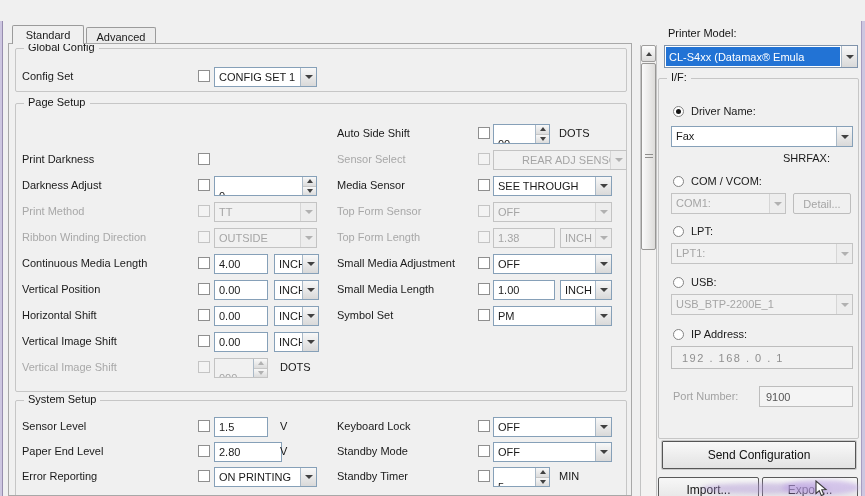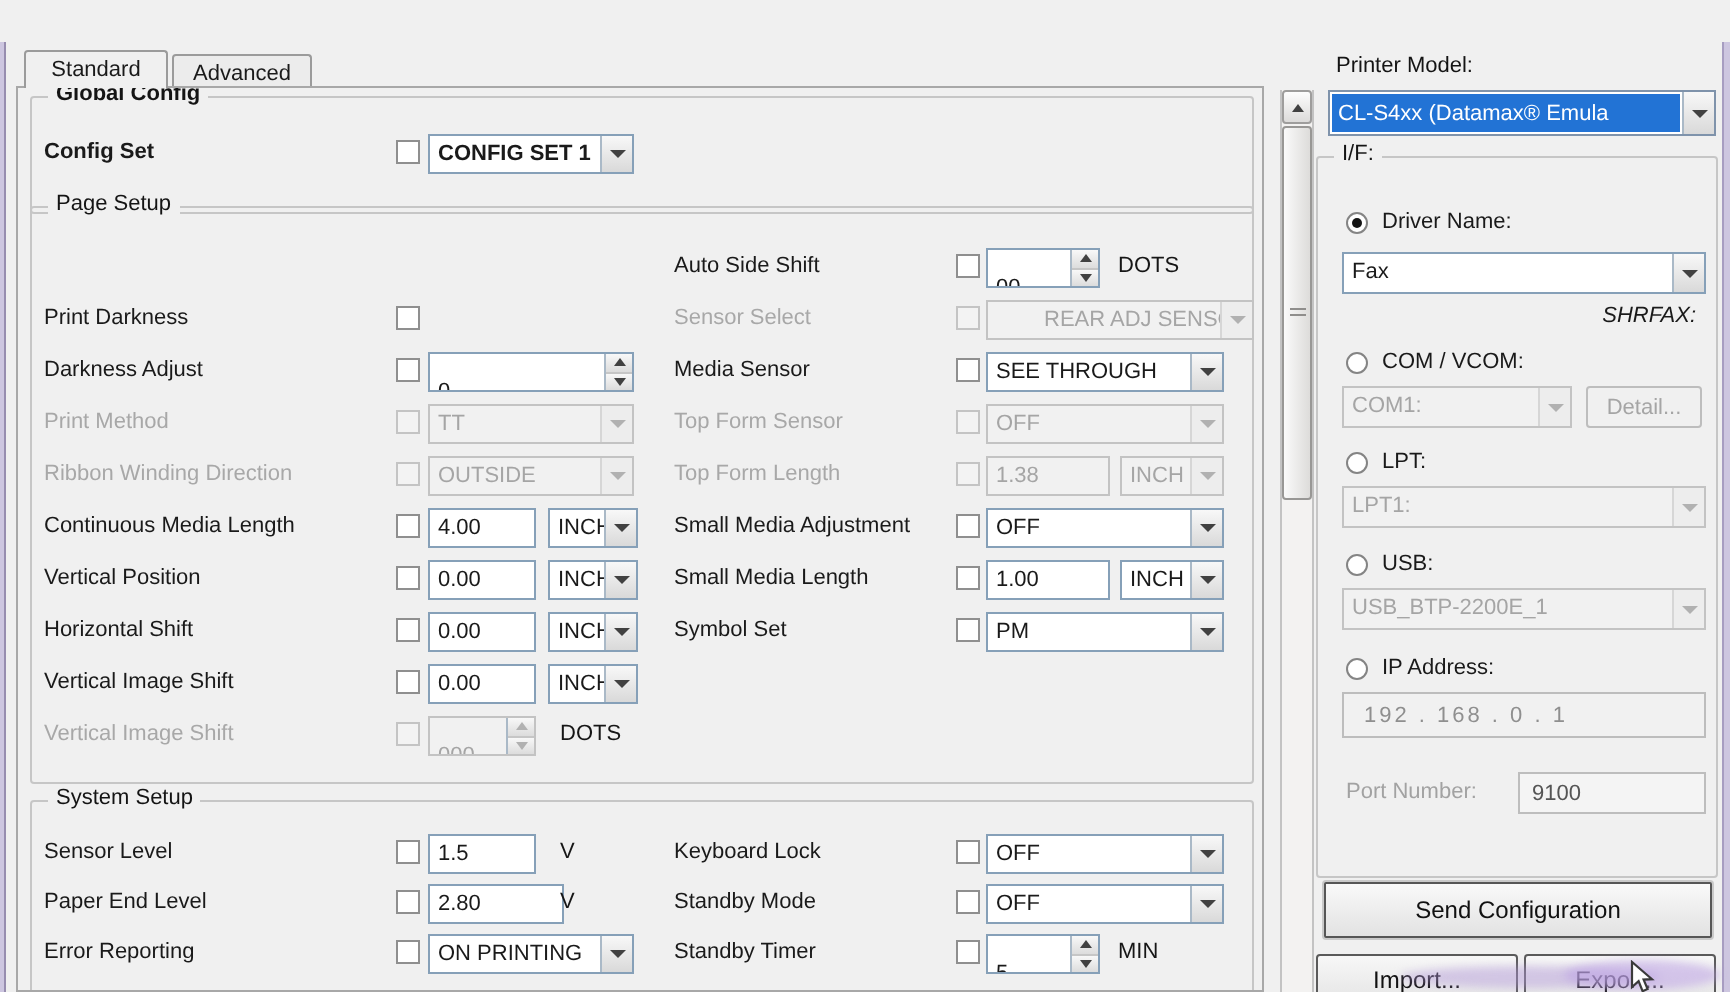--- a/index.html
+++ b/index.html
@@ -38,21 +38,21 @@
   
   .tab{ position:absolute; background:#f0f0f0; border:1px solid #9b9b9b; border-bottom:none;
     border-radius:2px 2px 0 0; text-align:center; font-size:11px; padding-top:3px; }
   #tab-standard{ left:12px; top:25px; width:72px; height:19px; z-index:3; }
   #tab-advanced{ left:86px; top:27px; width:70px; height:17px; z-index:1; background:#ececec; }
   #tab-page{ position:absolute; left:8px; top:43px; width:624px; height:453px;
     border:1px solid #a8a8a8; background:#f0f0f0; overflow:hidden; z-index:2; }
   
   .fgroup{ position:absolute; left:6px; width:612px; border:1px solid #c6c6c6; border-radius:2px; }
   .gtitle{ position:absolute; top:-8px; left:8px; background:#f0f0f0; padding:0 4px; font-size:11px; color:#141414; }
-  #grp-global{ top:4px;  height:59px;font-weight:bold; }
+  #grp-global{ top:4px;  height:44px; }
   #grp-page{   top:59px; height:289px; }
   #grp-system{ top:356px; height:120px; }
   
   .frow{ position:absolute; left:0; right:0; height:22px; }
   .flabel{ position:absolute; top:4px; font-size:11px; color:#1a1a1a; white-space:nowrap; }
   .frow.disabled .flabel{ color:#a8a8a8; }
   .fcheck{ position:absolute; top:4px; width:12px; height:12px; background:#fff; border:1px solid #8f8f8f; }
   .frow.disabled .fcheck{ background:#f3f3f3; border-color:#c4c4c4; }
   .combo{ position:absolute; top:1px; height:20px; background:#fff; border:1px solid #86a0b8; display:flex; align-items:stretch; overflow:hidden; }
   .ctext{ flex:1; font-size:11px; padding:3px 4px 0 4px; white-space:nowrap; overflow:hidden; }
@@ -94,21 +94,21 @@
   #pm-combo{ position:absolute; left:8px; top:24px; width:194px; height:23px;
     background:#fff; border:1px solid #7f93ab; display:flex; align-items:stretch; }
   #pm-sel{ flex:1; background:#2273d5; color:#fff; font-size:11px; padding:4px 3px 0 3px;
     white-space:nowrap; overflow:hidden; margin:1px; }
   #if-group{ position:absolute; left:2px; top:57px; width:201px; height:361px;
     border:1px solid #c6c6c6; border-radius:2px; }
   .rrow{ position:absolute; left:14px; height:14px; display:flex; align-items:center; gap:7px; }
   .radio{ width:11px; height:11px; border-radius:50%; border:1px solid #848484; background:#fff; position:relative; flex:none; }
   .radio.sel::after{ content:''; position:absolute; left:2px; top:2px; width:5px; height:5px; border-radius:50%; background:#141414; }
   .ifcombo{ position:absolute; height:21px; }
-  #shrfax{ position:absolute; right:10px; top:73px; font-size:11px; color:#1a1a1a;font-style:italic; }
+  #shrfax{ position:absolute; right:28px; top:73px; font-size:11px; color:#1a1a1a; }
   #detail-btn{ position:absolute; left:134px; top:114px; width:58px; height:21px;
     background:#f0f0f0; border:1px solid #bdbdbd; border-radius:2px; color:#a5a5a5;
     font-size:11px; text-align:center; padding-top:4px; }
   #ip-field{ position:absolute; left:12px; top:267px; width:182px; height:23px;
     background:#f1f1f1; border:1px solid #bdbdbd; color:#8f8f8f; font-size:11px;
     padding:5px 0 0 10px; letter-spacing:1.5px; white-space:nowrap; }
   #port-field{ position:absolute; left:100px; top:307px; width:94px; height:21px;
     background:#f4f4f4; border:1px solid #bdbdbd; color:#555; font-size:11px; padding:4px 0 0 6px; }
   #send-btn{ position:absolute; left:6px; top:420px; width:194px; height:28px;
     background:linear-gradient(#f9f9f9,#e2e2e2); border:1px solid #565656; box-shadow:0 0 0 1px #c9c9c9;

